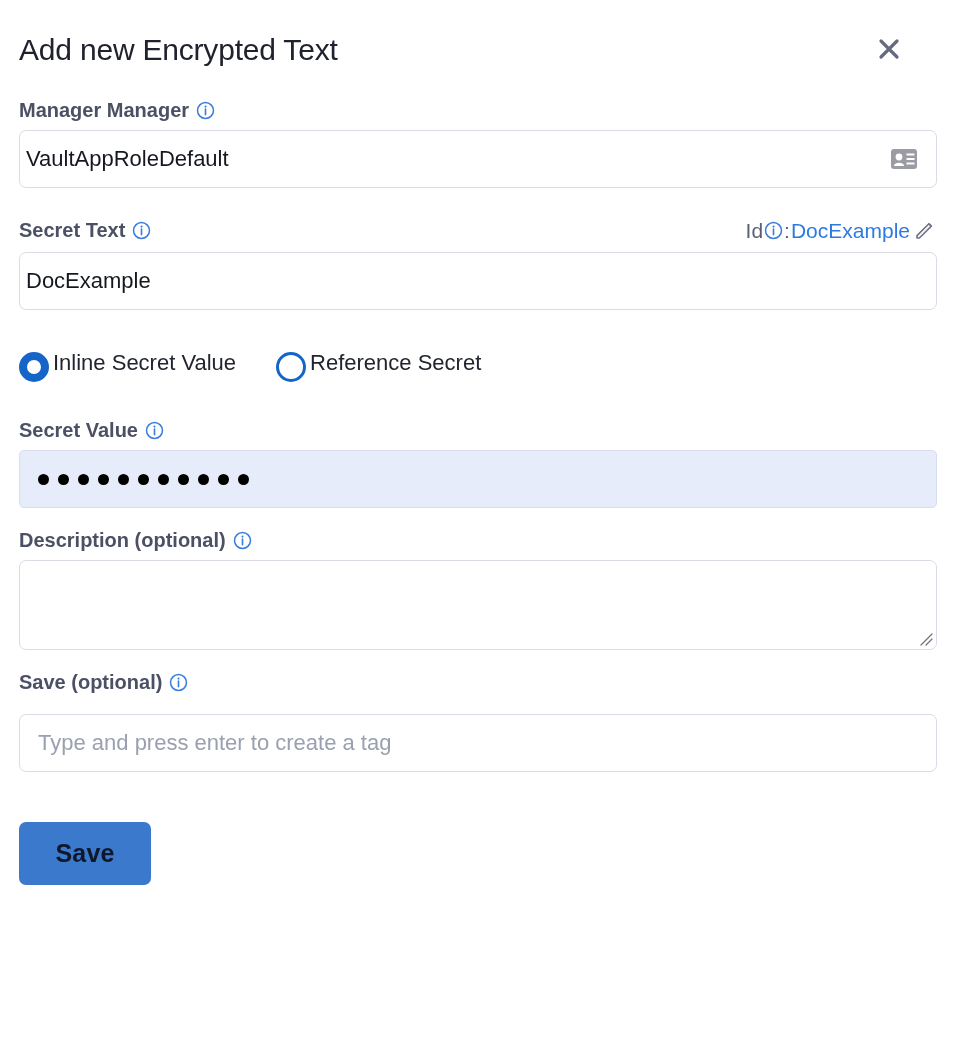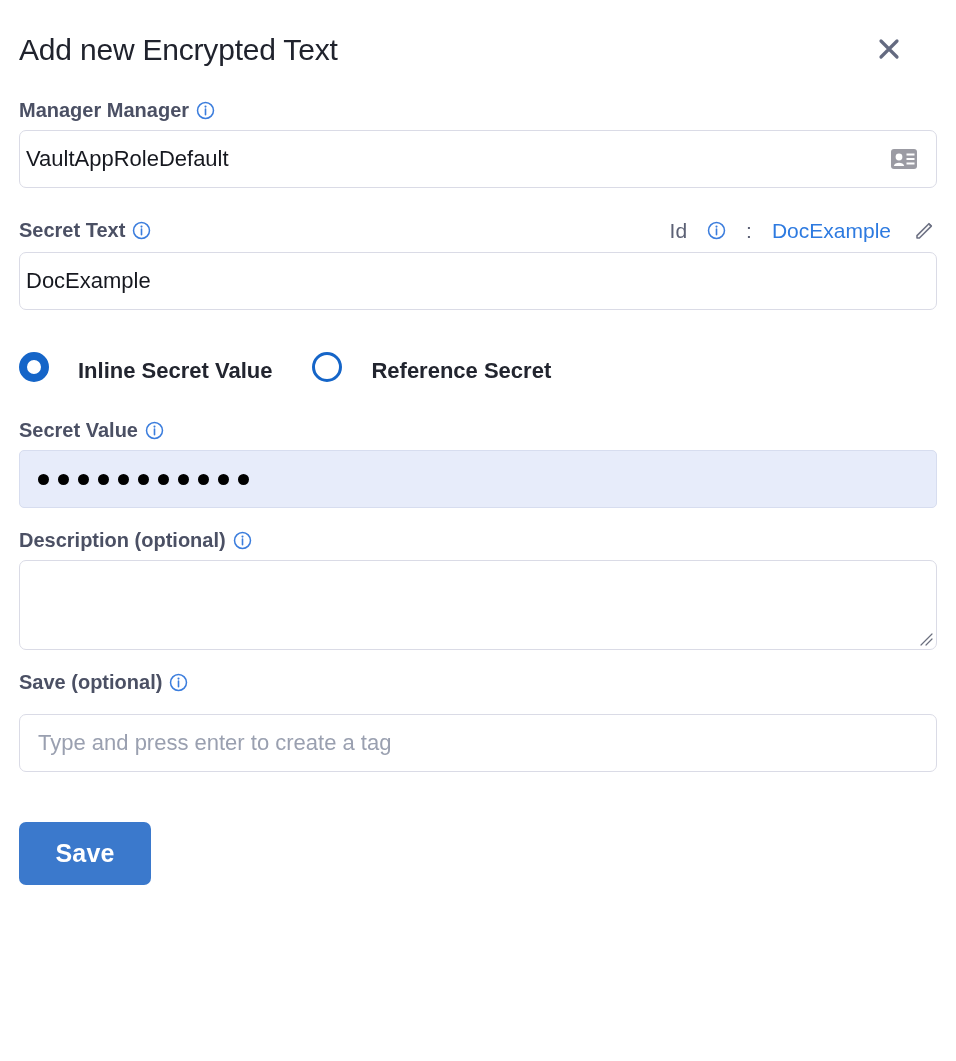--- a/index.html
+++ b/index.html
@@ -111,21 +111,21 @@
     transform: translateY(-50%);
     width: 30px;
     height: 30px;
     cursor: pointer;
   }
 
   
   .id-row {
     display: inline-flex;
     align-items: center;
-    gap: 20px;
+    gap: 1px;
     font-size: 21px;
     line-height: 1;
     padding-right: 0px;
     justify-content: center;
   }
   .id-row .id-key { color: #5c6175; }
   .id-row .id-colon { color: #5c6175; }
   .id-row .id-value {
     color: #2d7ae0;
     cursor: pointer;
@@ -143,24 +143,23 @@
   
   .radio-group {
     display: flex;
     align-items: center;
     gap: 22px;
     margin-top: 42px;
     margin-bottom: 38px;
   }
   .radio-option {
     display: inline-flex;
-    align-items: flex-end;
-    gap: 29px;
-    cursor: pointer;
-    font-weight: bold;
+    align-items: flex-start;
+    gap: 4px;
+    cursor: pointer;
   }
   .radio-option + .radio-option { margin-left: 18px; }
   .radio-mark {
     width: 30px;
     height: 30px;
     border-radius: 50%;
     border: 3px solid #1565c8;
     background: #ffffff;
     flex: 0 0 30px;
     position: relative;
@@ -231,21 +230,21 @@
   }
 
   
   .save-btn {
     margin-top: 50px;
     width: 132px;
     height: 63px;
     background: #3b79cc;
     border: none;
     border-radius: 7px;
-    color: #ffffff;
+    color: #0f172a;
     font-family: "Liberation Sans", sans-serif;
     font-size: 25px;
     font-weight: 700;
     cursor: pointer;
     letter-spacing: 0.2px;
   }
 
   .gap-sm  { height: 22px; }
   .gap-md  { height: 30px; }
 </style>

